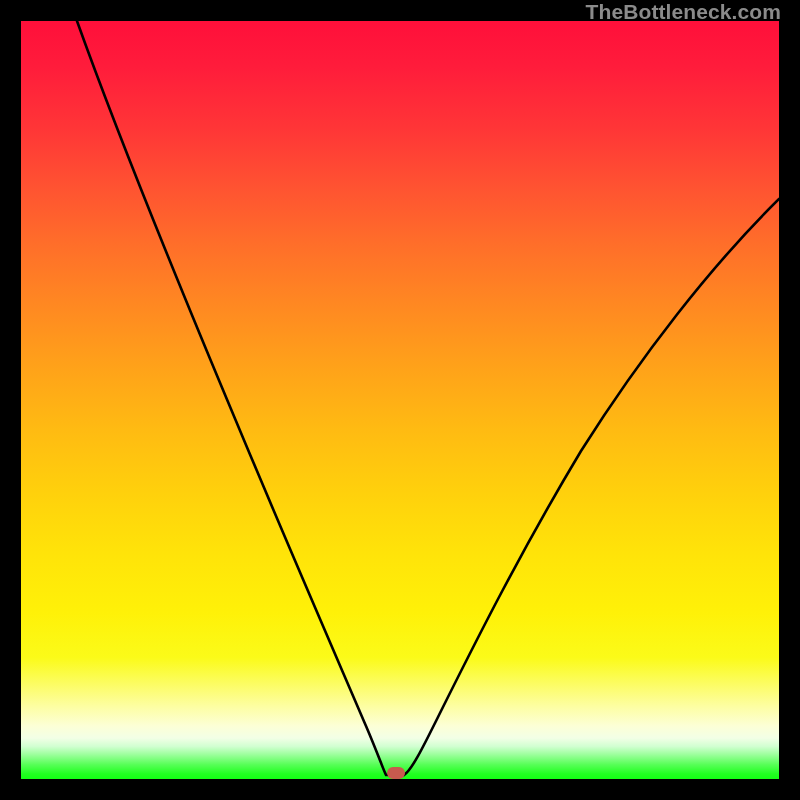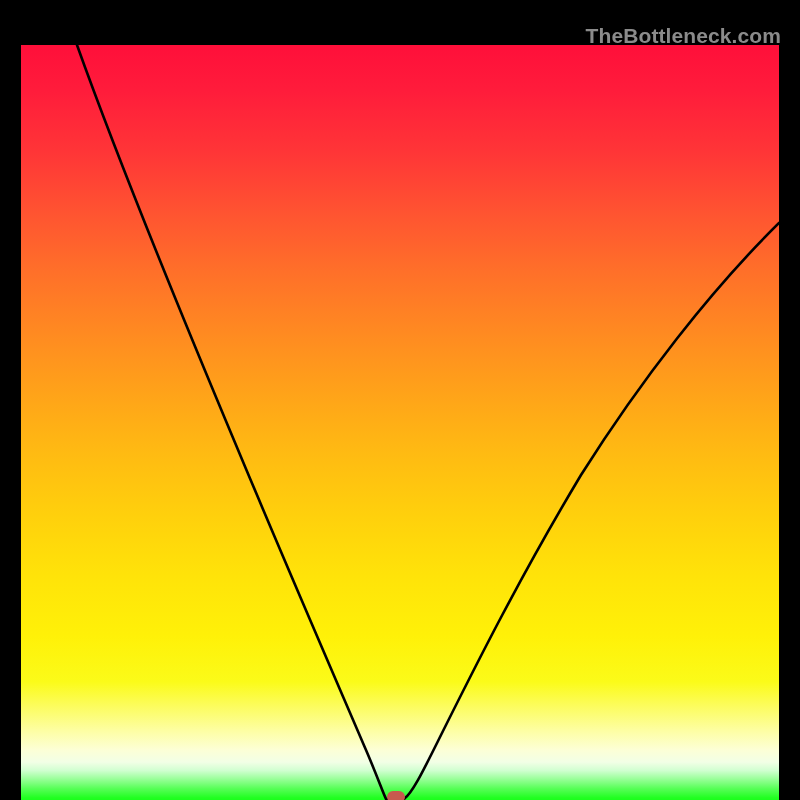--- a/index.html
+++ b/index.html
@@ -10,21 +10,20 @@
     background: #000;
     overflow: hidden;
   }
   .frame {
     position: absolute;
     left: 0;
     top: 0;
     width: 800px;
     height: 696px;
     background: #000;
-    margin-top: 24px;
   }
   .plot {
     position: absolute;
     left: 21px;
     top: 21px;
     width: 758px;
     height: 758px;
     overflow: hidden;
   }
   .gradient {

